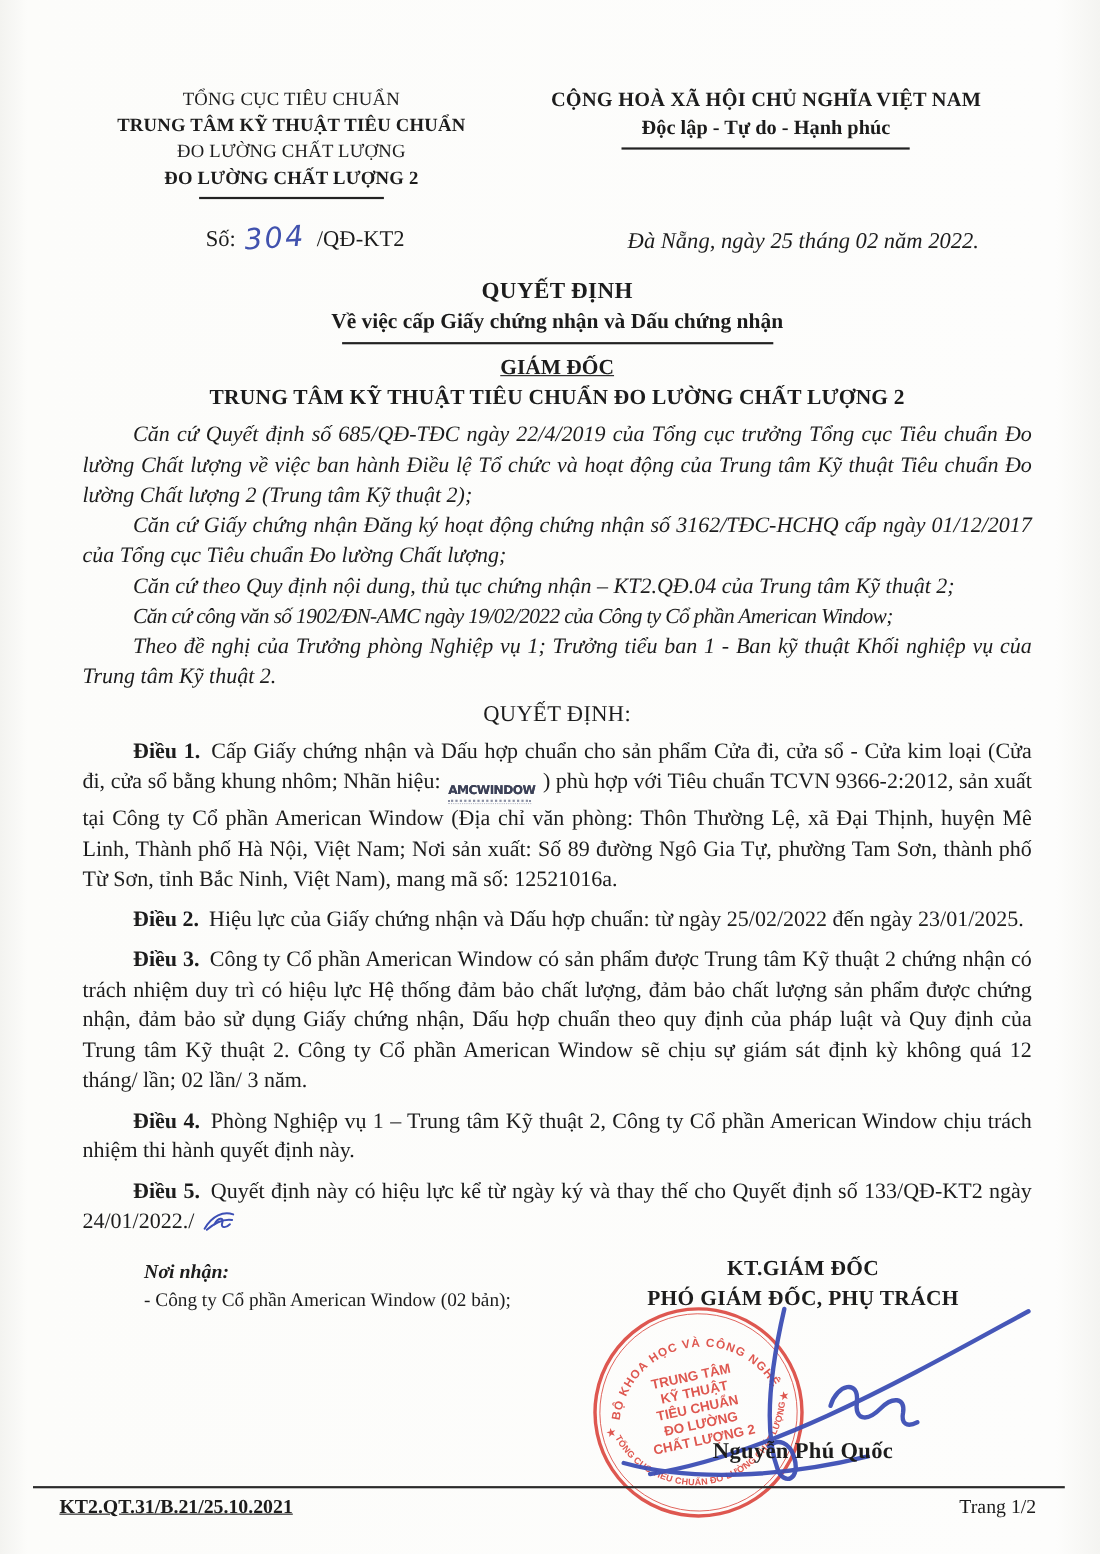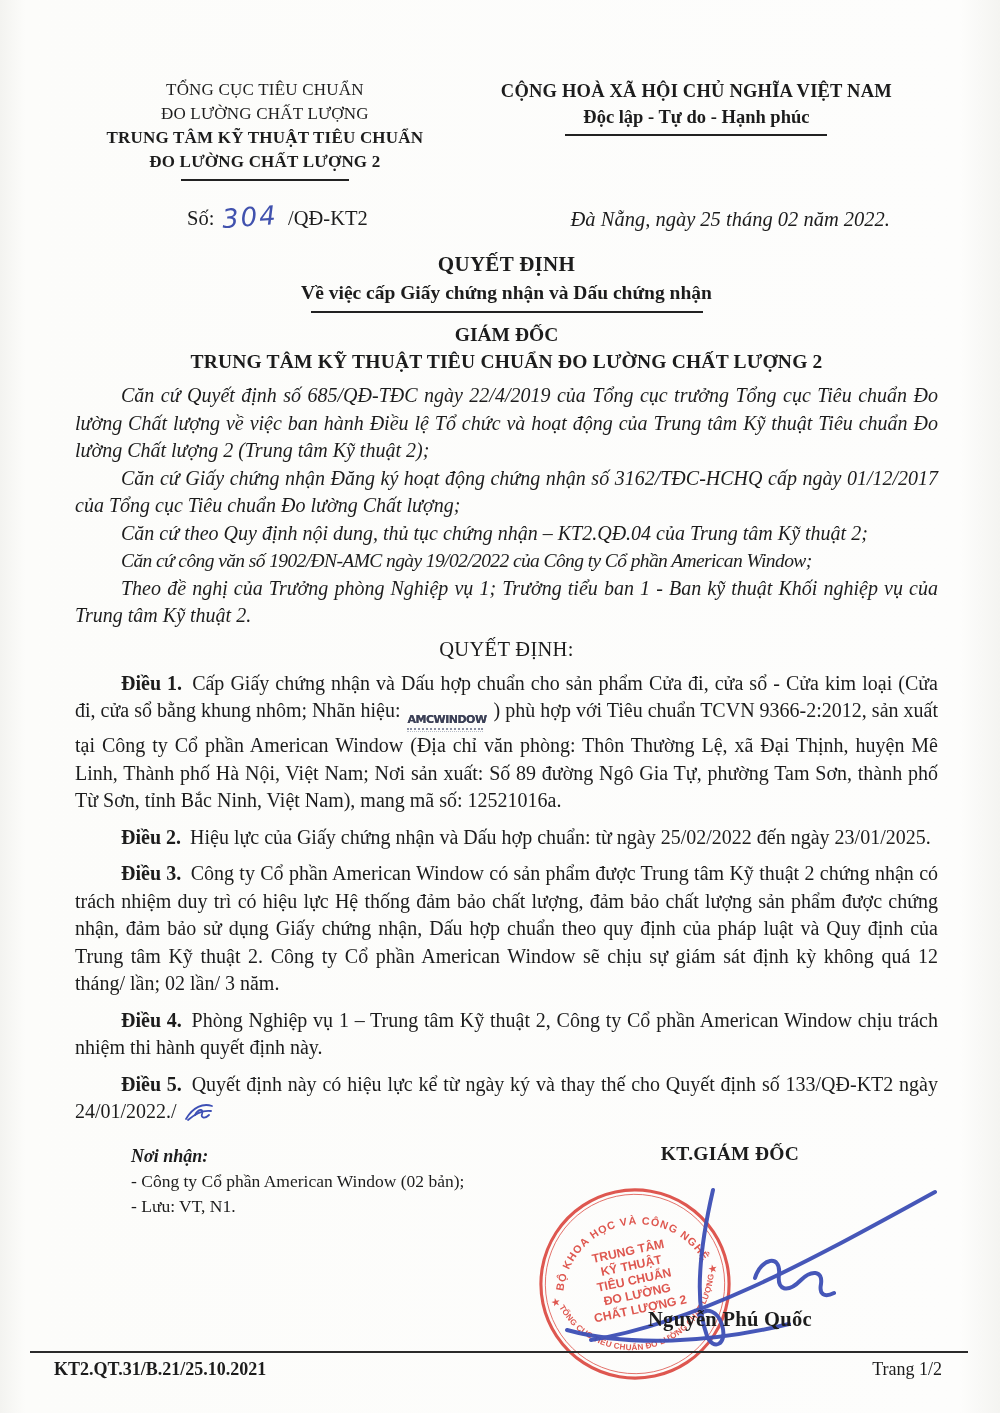--- a/index.html
+++ b/index.html
@@ -35,21 +35,21 @@
     transform:rotate(-4deg) translateY(1px);
     letter-spacing:2px;
     margin:0 10px 0 8px;
   }
   .place-date{font-style:italic;font-size:20.5px;margin-left:auto;margin-right:48px;white-space:nowrap;}
   
   .title-block{text-align:center;margin-top:18px;}
   .t-main{font-weight:bold;font-size:21px;line-height:30px;letter-spacing:.3px;}
   .t-subject{font-weight:bold;font-size:19.5px;line-height:28px;}
   .subject-underline{width:392px;border-top:2px solid #222;margin:4px auto 8px;}
-  .t-auth1{font-weight:bold;font-size:19.5px;line-height:27px;}
+  .t-auth1{font-weight:bold;font-size:19.5px;line-height:27px;text-decoration:underline;}
   .t-auth2{font-weight:bold;font-size:19.5px;line-height:28px;letter-spacing:.2px;}
   
   .preamble{margin:6px 0 0;}
   .preamble p{
     margin:0;font-style:italic;font-size:20px;line-height:27.5px;
     text-align:justify;text-indent:46px;
   }
   .preamble p.condensed{letter-spacing:-.6px;font-size:19.5px;}
   .qd-heading{text-align:center;font-weight:normal;font-size:20.5px;margin:8px 0 4px;letter-spacing:.3px;}
   .article{margin:9px 0 0;font-size:20px;line-height:27.5px;text-align:justify;text-indent:46px;}
@@ -81,33 +81,33 @@
     position:absolute;left:0;width:100%;top:168px;
     font-weight:bold;font-size:20.5px;letter-spacing:.3px;
   }
   
   .footer{
     position:absolute;left:30px;right:32px;top:1351px;
     border-top:2.5px solid #2b2b2b;padding-top:6px;
     display:flex;justify-content:space-between;
     font-size:18px;
   }
-  .footer .fl{font-weight:bold;margin-left:24px;}
+  .footer .fl{font-weight:bold;margin-left:24px;text-decoration:underline;}
   .footer .fr{margin-right:26px;}
 </style>
 </head>
 <body>
 
 <div class="page">
 
   <div class="hdr">
     <div class="hdr-left">
       <div class="org-line">TỔNG CỤC TIÊU CHUẨN</div>
+      <div class="org-line b">TRUNG TÂM KỸ THUẬT TIÊU CHUẨN</div>
       <div class="org-line">ĐO LƯỜNG CHẤT LƯỢNG</div>
-      <div class="org-line b">TRUNG TÂM KỸ THUẬT TIÊU CHUẨN</div>
       <div class="org-line b">ĐO LƯỜNG CHẤT LƯỢNG 2</div>
       <div class="org-underline"></div>
     </div>
     <div class="hdr-right">
       <div class="motto1">CỘNG HOÀ XÃ HỘI CHỦ NGHĨA VIỆT NAM</div>
       <div class="motto2">Độc lập - Tự do - Hạnh phúc</div>
       <div class="motto-underline"></div>
     </div>
   </div>
 
@@ -170,25 +170,25 @@
         <path d="M 4,20 C 12,13 20,10 27,11"></path>
         <path d="M 11,15 c 3,-6 9,-7 7,-1 c -1.5,4 3,5 7,1"></path>
       </g>
     </svg>
   </p>
 
   <div class="sig-zone">
     <div class="recipients">
       <div class="rl">Nơi nhận:</div>
       <div class="ri">- Công ty Cổ phần American Window (02 bản);</div>
-      <div class="ri">- Lưu: VT, N1.</div>
     </div>
 
     <div class="sig-right">
       <div class="pos1">KT.GIÁM ĐỐC</div>
+      <div class="pos2">PHÓ GIÁM ĐỐC, PHỤ TRÁCH</div>
 
       <svg class="stamp" viewBox="0 0 200 200">
         <circle cx="100" cy="100" r="96" fill="none" stroke="currentColor" stroke-width="3.2"></circle>
         <circle cx="100" cy="100" r="91.5" fill="none" stroke="currentColor" stroke-width="0.8"></circle>
         <defs>
           <path id="arcTop" d="M 24,104 A 77,77 0 0 1 176,104" fill="none"></path>
           <path id="arcBot" d="M 17,96 A 84,84 0 0 0 183,96" fill="none"></path>
         </defs>
         <text font-size="11" font-weight="bold" fill="currentColor" letter-spacing="1">
           <textPath href="#arcTop" startOffset="50%" text-anchor="middle">BỘ KHOA HỌC VÀ CÔNG NGHỆ</textPath>

